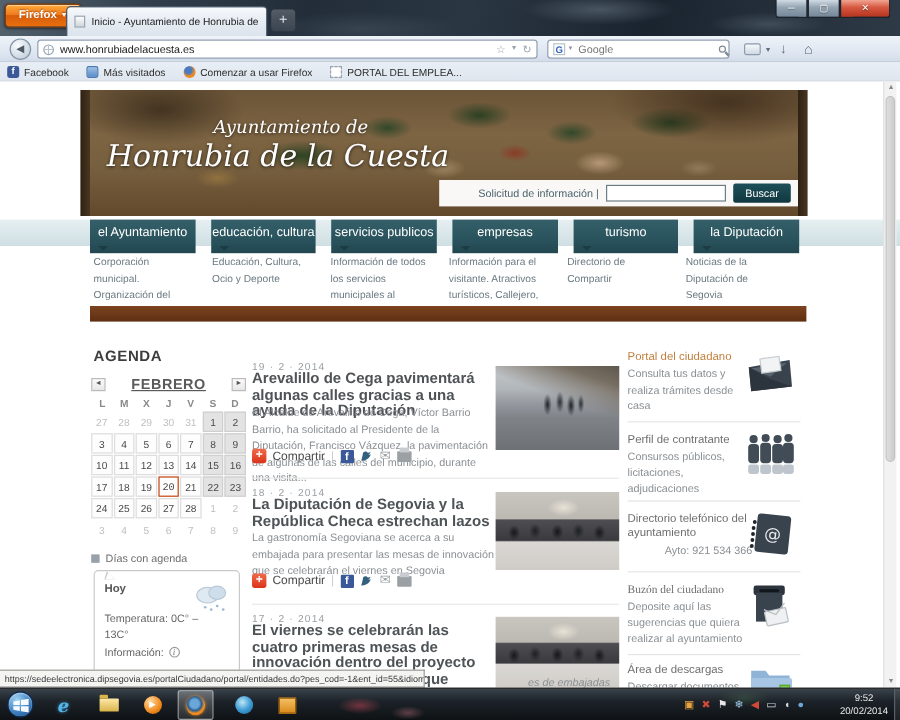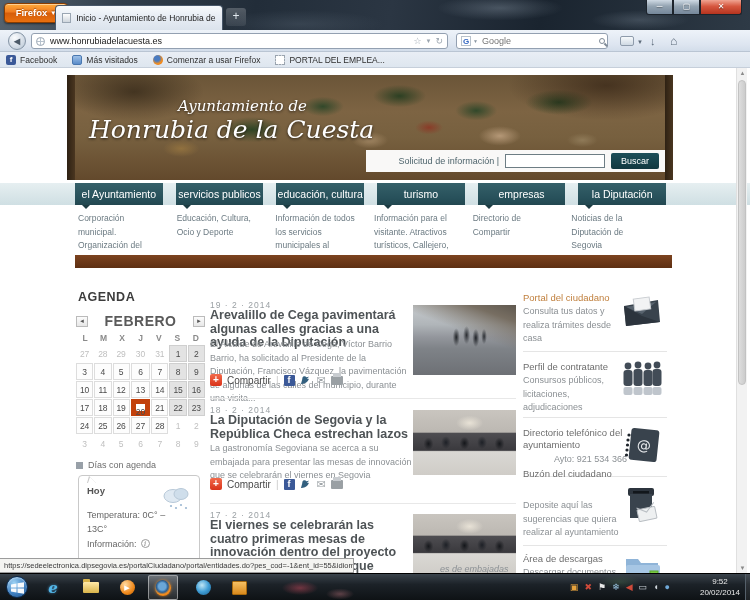--- a/index.html
+++ b/index.html
@@ -88,39 +88,39 @@
       linear-gradient(180deg, #6b5538 0%, #7d6443 35%, #77603f 60%, #63492c 100%); }
   .hero-t1 { position:absolute; left:58px; top:22px; font-family:"DejaVu Serif", serif; font-style:italic; color:#fff; font-size:15px; text-shadow:0 1px 3px rgba(0,0,0,.7);margin-left:45px; }
   .hero-t2 { position:absolute; left:14px; top:40px; font-family:"DejaVu Serif", serif; font-style:italic; color:#fff; font-size:25px; text-shadow:0 1px 3px rgba(0,0,0,.7); }
   .hero-search { position:absolute; right:0; bottom:8px; height:22px; background:rgba(255,255,255,.96); display:flex; align-items:center; padding:0 6px; gap:6px; }
   .hero-search .lbl { font-size:9px; color:#4f656d;margin-left:27px; }
   .hero-search input { width:100px; height:14px; border:1px solid #6d7d84; font-size:9px; padding:0 3px; outline:none; font-family:"Liberation Sans",sans-serif; }
   .buscar-btn { width:48px; height:16px; background:linear-gradient(#1d4f59,#123840); color:#fff; font-size:9px; text-align:center; line-height:16px; border-radius:2px; cursor:pointer; }
 
   
   .navband { position:absolute; left:0; top:115px; width:750px; height:22px; background:linear-gradient(#e6eff1,#cfdfe3); }
-  .navtabs { position:absolute; left:75px; top:115px; width:591px; height:22px; display:flex; gap:13px; }
+  .navtabs { position:absolute; left:75px; top:115px; width:591px; height:28px; display:flex; gap:13px; }
   .navtab { flex:1; position:relative; background:linear-gradient(#356069,#27505a 70%,#224750); color:#fff; font-size:10.5px; text-align:center; line-height:22px; cursor:pointer; }
   .navtab::after { content:""; position:absolute; left:7px; top:22px; border:4px solid transparent; border-top-color:#1c3b42; }
   .navdescs { position:absolute; left:75px; top:144px; width:591px; display:flex; gap:1px; }
   .navdesc { flex:1; font-size:8.5px; color:#6b7a82; line-height:1.6; padding:0 12px 0 3px; }
   .brownbar { position:absolute; left:75px; top:187px; width:597px; height:13px; background:linear-gradient(#7c431f,#5d2f12); }
 
   
   .agenda-h { position:absolute; left:78px; top:222px; font-size:12.5px; font-weight:bold; color:#3c3c3c; letter-spacing:.5px; }
   .calendar { position:absolute; left:76px; top:245px; width:129px; }
   .cal-head { display:flex; align-items:center; justify-content:space-between; margin-bottom:4px; }
   .cal-nav { width:12px; height:11px; border:1px solid #bbb; background:linear-gradient(#fcfcfc,#e7e7e7); font-size:6px; color:#555; text-align:center; line-height:9px; cursor:pointer; font-family:"Liberation Sans",sans-serif; }
-  .cal-month { font-size:14px; font-weight:bold; color:#5a5a5a; letter-spacing:.5px; }
+  .cal-month { font-size:12px; font-weight:bold; color:#5a5a5a; letter-spacing:.5px;text-decoration:underline; }
   .cal-weekdays { display:grid; grid-template-columns:repeat(7,1fr); margin-bottom:2px; }
   .cal-wd { font-size:8.5px; color:#8a8a8a; text-align:center; font-weight:bold; }
   .cal-grid { display:grid; grid-template-columns:repeat(7,1fr); grid-auto-rows:17px; gap:1px; }
   .cal-cell { font-size:8.5px; color:#4a4a4a; text-align:center; line-height:16px; background:#fdfdfd; border:1px solid #ddd; cursor:pointer; }
   .cal-cell.we { background:#e3e3e3; border-color:#cfcfcf; }
-  .cal-cell.today { border:5px solid #c2410c; background:#fff; }
+  .cal-cell.today { border:1px solid #c2410c; background:#fff;font-family:Liberation Mono, monospace; }
   .cal-cell.out { border-color:transparent; background:transparent; color:#bfbfbf; }
   .legend { position:absolute; left:76px; top:392px; display:flex; align-items:center; gap:5px; font-size:9px; color:#6e6e6e; }
   .legend-sq { width:7px; height:7px; background:#98a0a8; }
   .weather { position:absolute; left:78px; top:407px; width:122px; height:96px; border:1px solid #c9c9c9; border-radius:4px; background:#fff; padding:9px 8px; }
   .weather::before { content:""; position:absolute; left:8px; top:-7px; border:7px solid transparent; border-bottom-color:#c9c9c9; border-left-width:2px; }
   .weather::after { content:""; position:absolute; left:9px; top:-5px; border:6px solid transparent; border-bottom-color:#fff; border-left-width:2px; }
   .w-hoy { font-size:9.5px; font-weight:bold; color:#555; margin-bottom:12px; }
   .w-line { font-size:9px; color:#666; line-height:1.6; }
   .w-info { font-size:9px; color:#666; margin-top:2px; display:flex; align-items:center; gap:4px; }
   .i-badge { width:9px; height:9px; border:1px solid #9a9a9a; border-radius:50%; font-size:7px; color:#777; text-align:center; line-height:9px; font-style:italic; font-family:"DejaVu Serif",serif; }
@@ -267,24 +267,24 @@
       <div class="hero-search">
         <span class="lbl">Solicitud de información |</span>
         <input style="">
         <div class="buscar-btn">Buscar</div>
       </div>
     </div>
 
     <div class="navband"></div>
     <div class="navtabs">
       <div class="navtab">el Ayuntamiento</div>
+      <div class="navtab">educación, cultura</div>
       <div class="navtab">servicios publicos</div>
-      <div class="navtab">educación, cultura</div>
+      <div class="navtab">empresas</div>
       <div class="navtab">turismo</div>
-      <div class="navtab">empresas</div>
       <div class="navtab">la Diputación</div>
     </div>
     <div class="navdescs">
       <div class="navdesc">Corporación municipal. Organización del Ayuntamiento.</div>
       <div class="navdesc">Educación, Cultura, Ocio y Deporte</div>
       <div class="navdesc">Información de todos los servicios municipales al ciudadano</div>
       <div class="navdesc">Información para el visitante. Atractivos turísticos, Callejero, etc</div>
       <div class="navdesc">Directorio de Compartir</div>
       <div class="navdesc">Noticias de la Diputación de Segovia</div>
     </div>
@@ -452,21 +452,21 @@
           <circle cx="11" cy="10" r="1.6"></circle>
           <circle cx="10" cy="15" r="1.6"></circle>
           <circle cx="9.5" cy="20" r="1.6"></circle>
           <circle cx="9" cy="25" r="1.6"></circle>
           <circle cx="8.5" cy="30" r="1.6"></circle>
         </g>
       <text x="26" y="25" font-size="14" fill="#e8eaec" font-family="DejaVu Sans, sans-serif" text-anchor="middle" transform="rotate(6 26 20)">@</text>
     </svg>
     <div class="svc-div" style="top:408px;"></div>
 
-    <div class="svc-title" style="top:400px;">Buzón del ciudadano</div>
+    <div class="svc-title" style="top:418px;font-family:Liberation Serif, serif;">Buzón del ciudadano</div>
     <div class="svc-desc" style="top:431px;">Deposite aquí las sugerencias que quiera realizar al ayuntamiento</div>
     <svg class="svc-ico" style="top:416px;" width="46" height="42" viewBox="0 0 46 42">
       <rect x="10" y="4" width="26" height="8" rx="2" fill="#2c343d"></rect>
       <rect x="12" y="10" width="22" height="24" fill="#39434d"></rect>
       <rect x="15" y="7" width="16" height="2.5" fill="#12171c"></rect>
       <rect x="20" y="24" width="18" height="12" rx="1" fill="#eef0f1" stroke="#b9bec3" transform="rotate(-12 29 30)"></rect>
       <polyline points="20,22 29,28 38,20" fill="none" stroke="#b9bec3" transform="rotate(-12 29 30)"></polyline>
     </svg>
     <div class="svc-div" style="top:477px;"></div>
 

